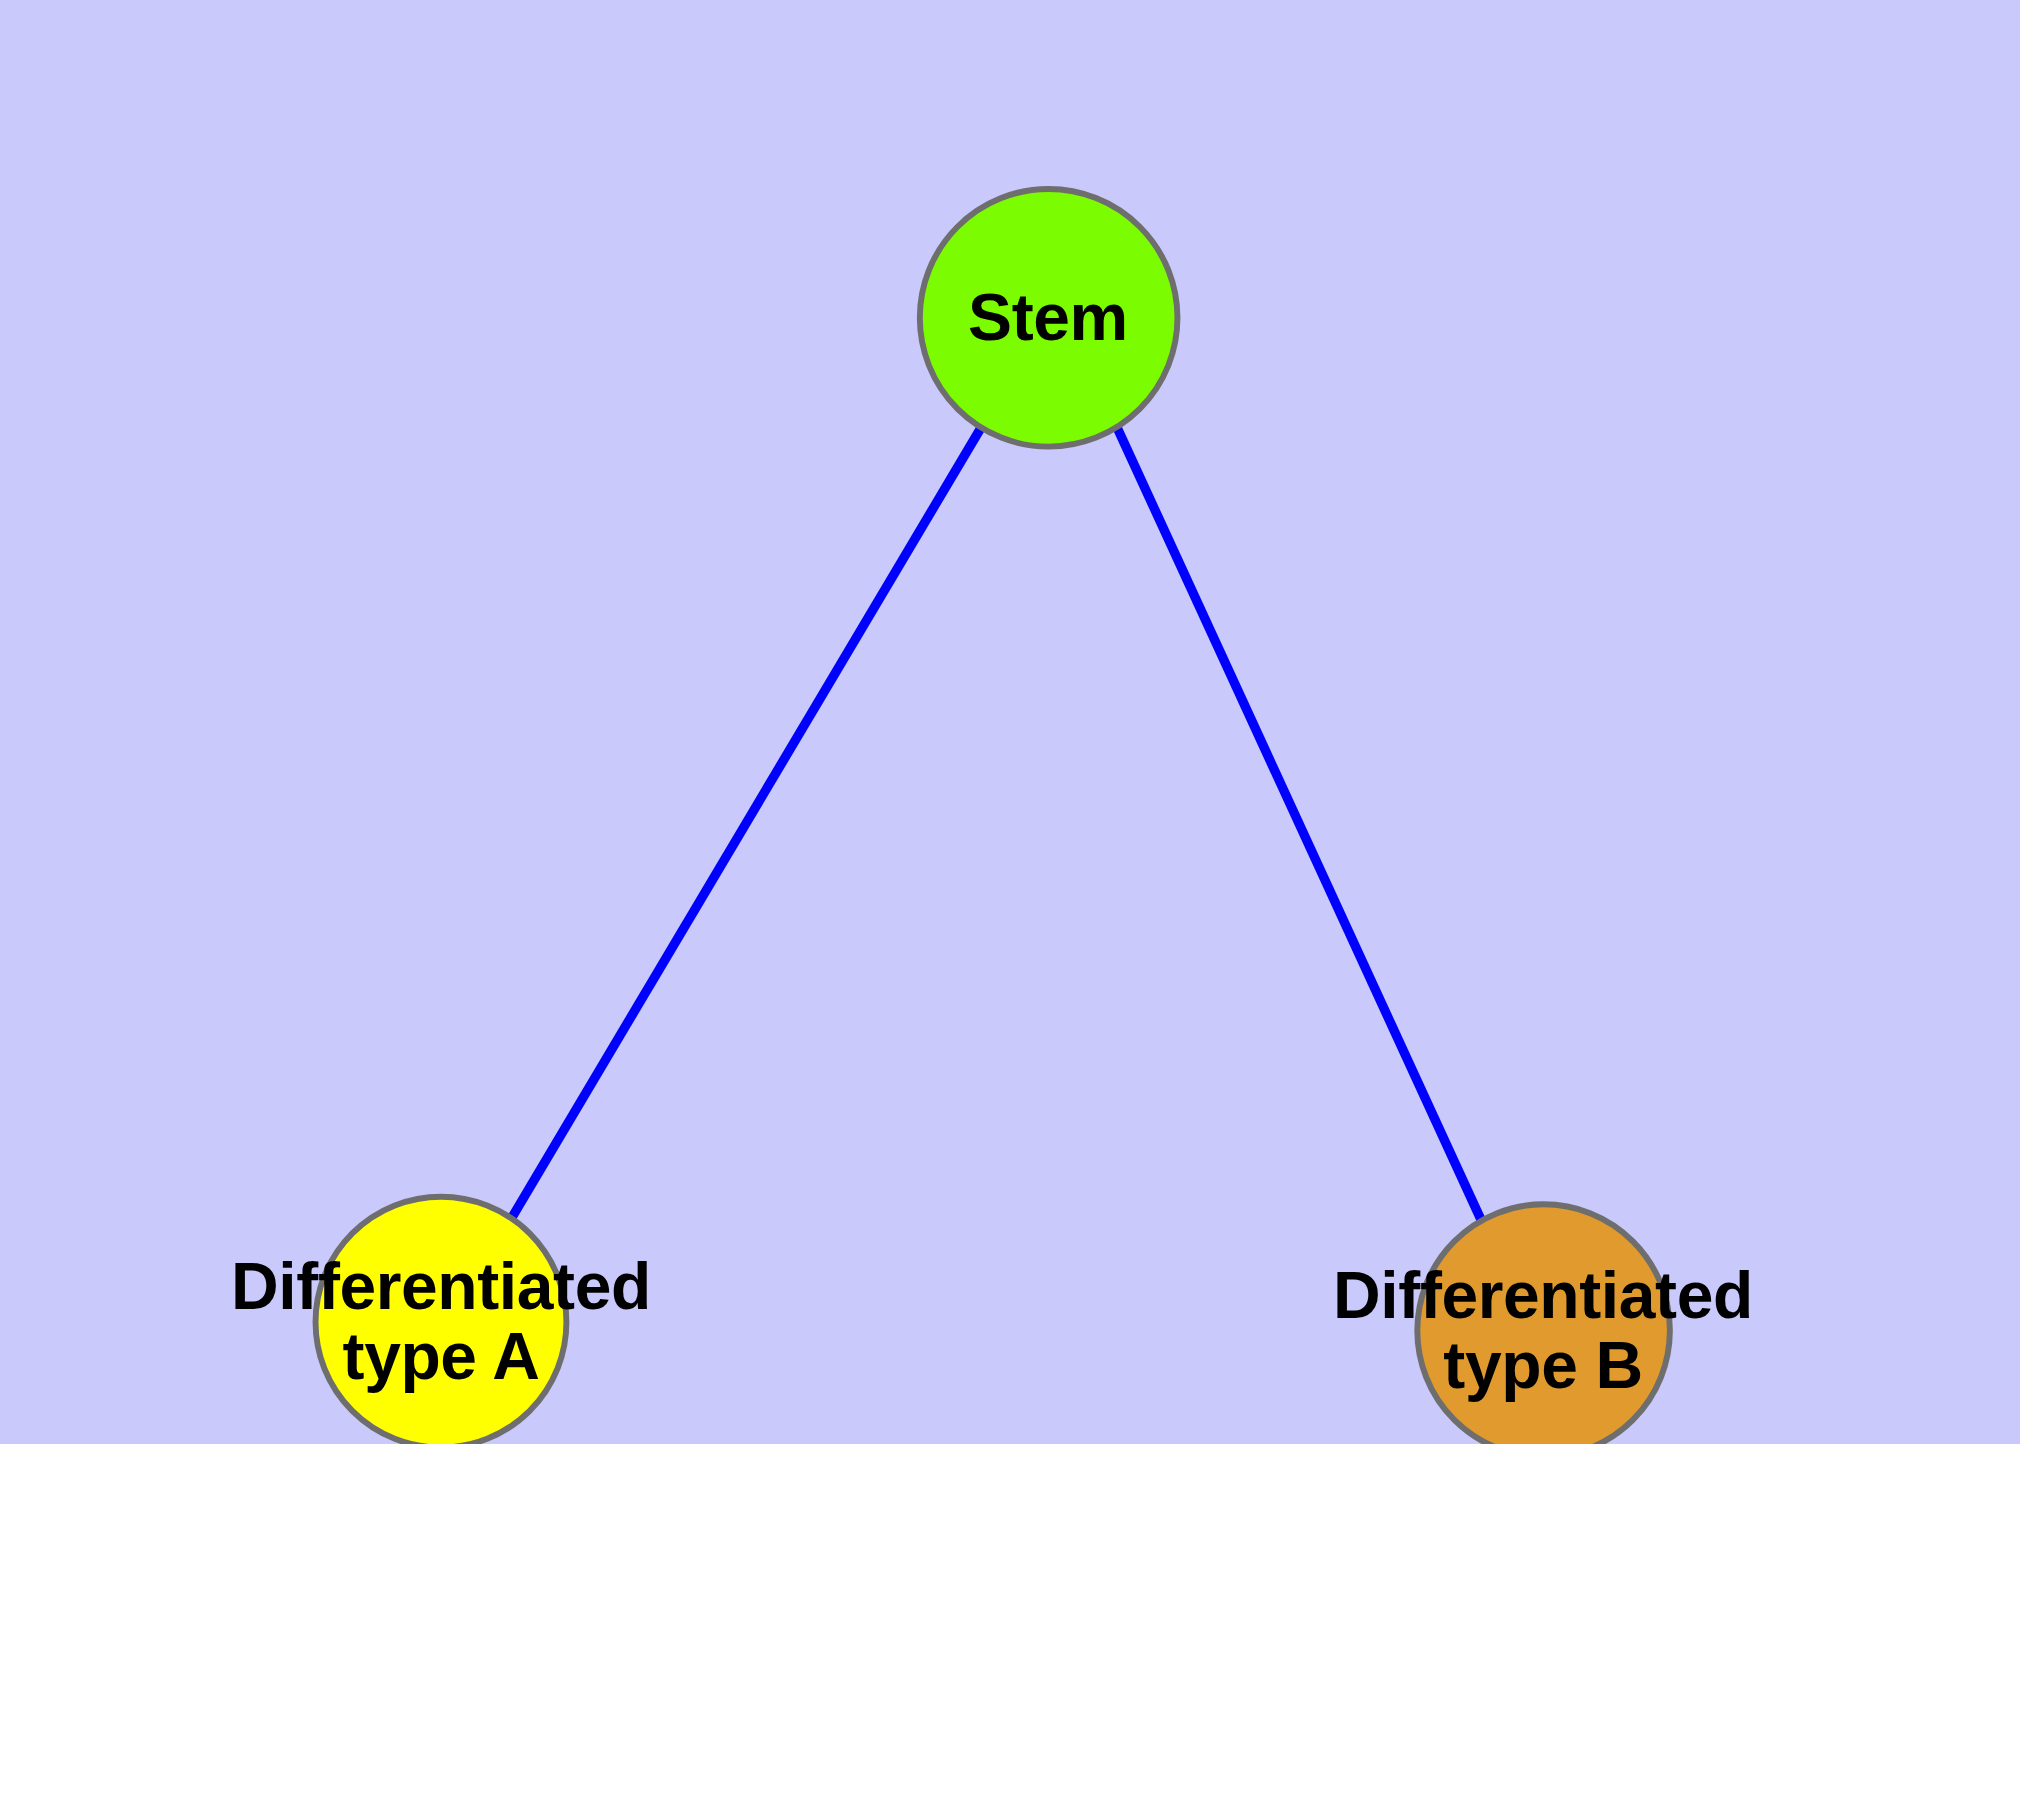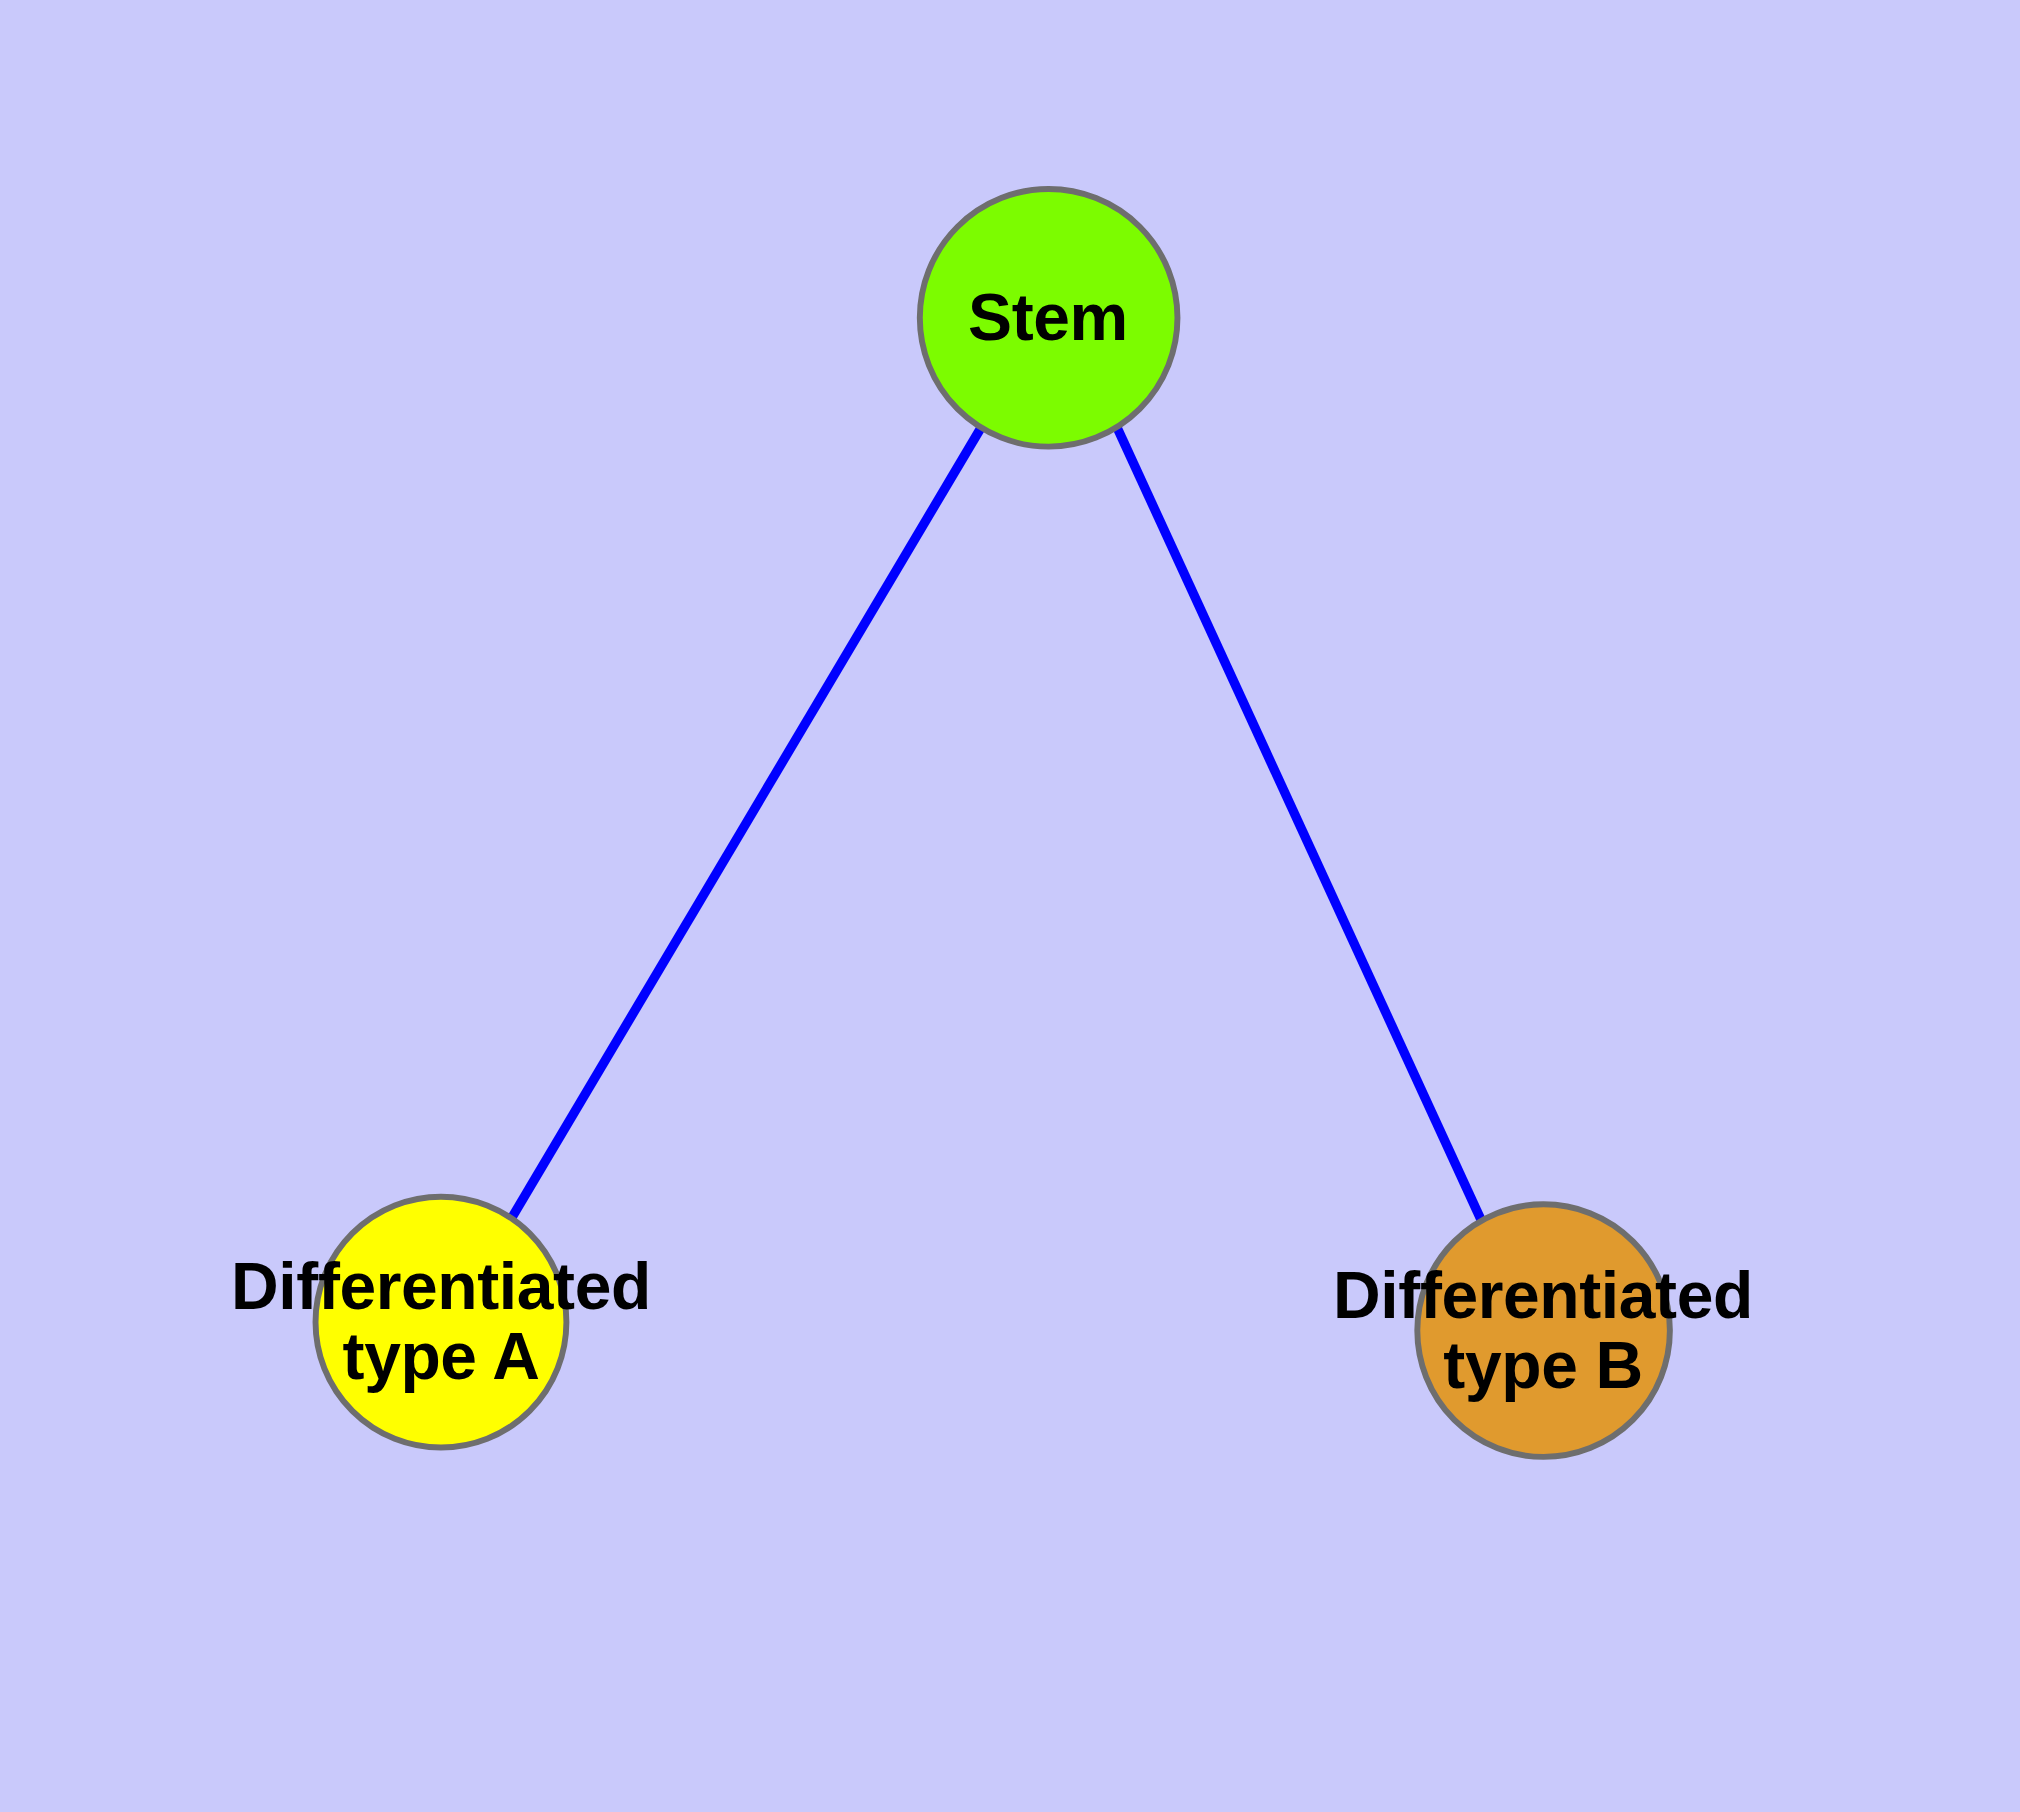--- a/index.html
+++ b/index.html
@@ -36,21 +36,21 @@
     white-space: pre;
     line-height: 1.06;
     pointer-events: none;
     transform: translate(-50%, -50%);
     letter-spacing: -0.4px;
   }
 </style>
 </head>
 <body>
 
-<div id="canvas" style="width: 2021px; height: 1812px;">
+<div id="canvas" style="width: 2021px; height: 1444px;">
 
   <div id="bg-rect" style="background: rgb(201, 201, 251);"></div>
 
   <svg id="graph-svg" viewBox="0 0 2384 2138" xmlns="http://www.w3.org/2000/svg" style="width: 2021px; height: 1812px;">
     <g>
       <line class="edge" x1="1157" y1="505" x2="604" y2="1436" stroke="#0000FF" stroke-width="11" stroke-linecap="butt"></line>
       <line class="edge" x1="1318" y1="505" x2="1748" y2="1441" stroke="#0000FF" stroke-width="11" stroke-linecap="butt"></line>
     </g>
     <g>
       <circle class="node" cx="1237" cy="375" r="152" fill="#7CFC00" stroke="#6E6E6E" stroke-width="7"></circle>

